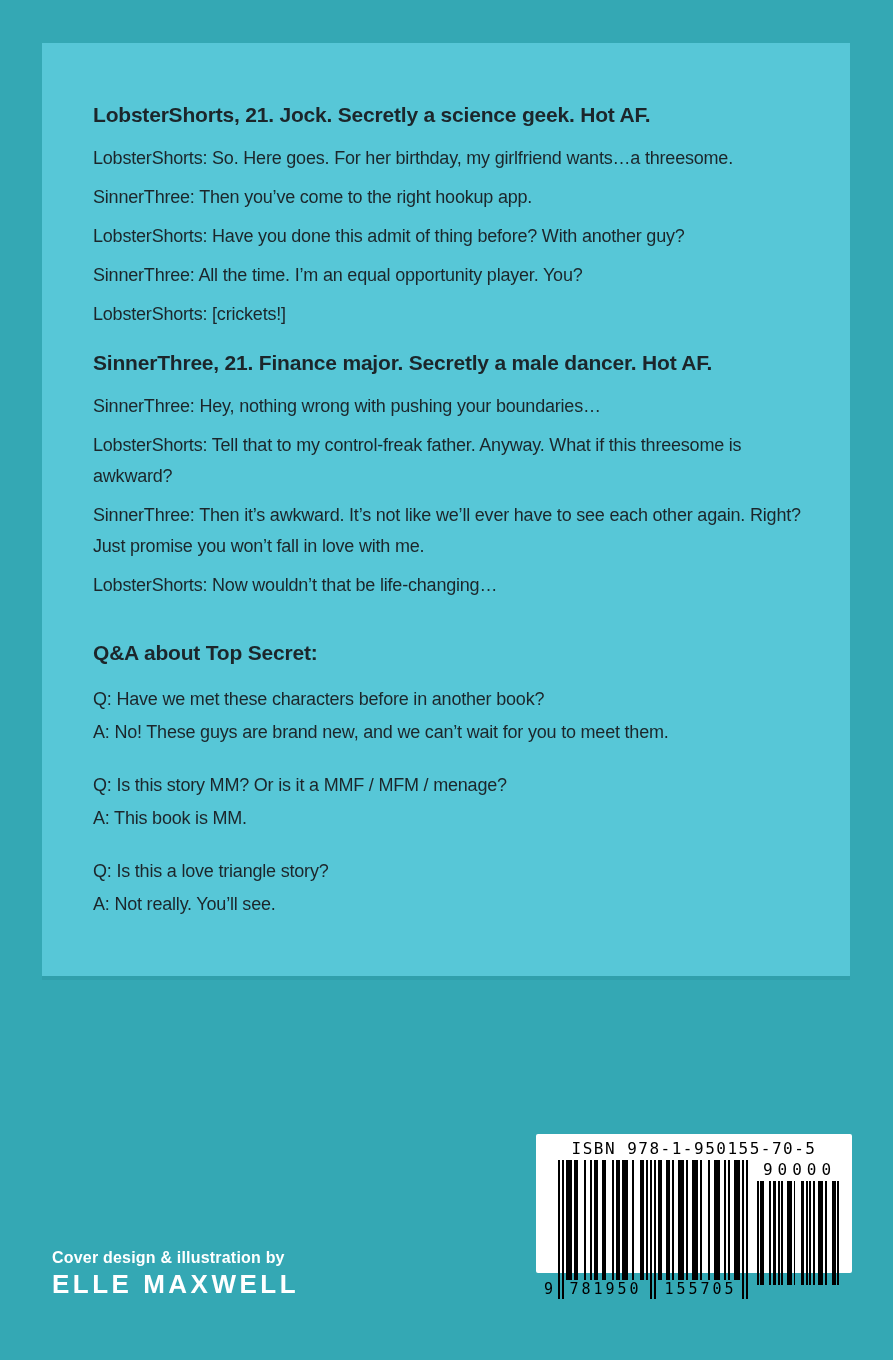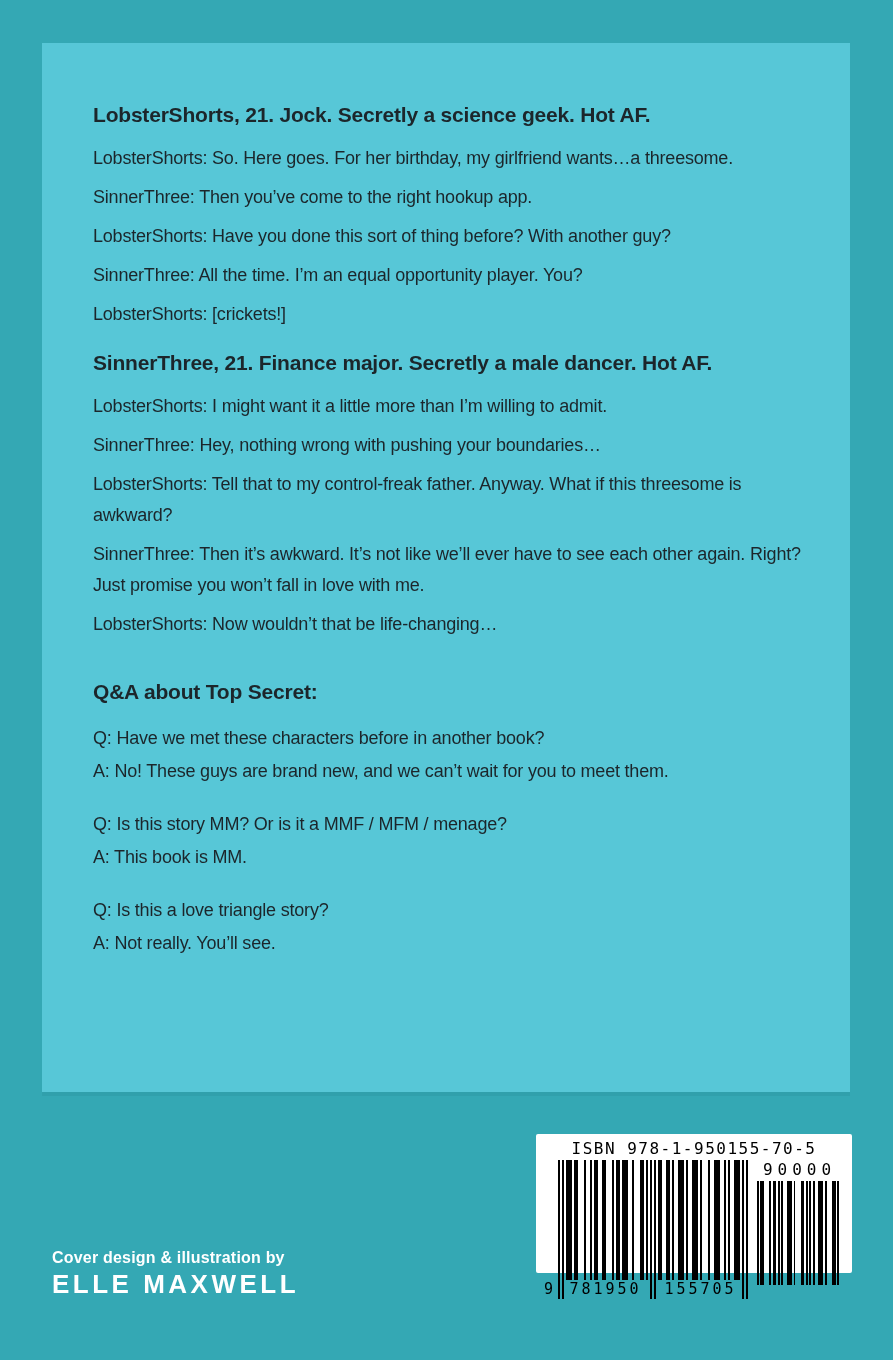--- a/index.html
+++ b/index.html
@@ -2,21 +2,21 @@
 <html><head>
 <meta charset="utf-8">
 <style>
   html,body{margin:0;padding:0;}
   body{
     width:893px;height:1360px;position:relative;overflow:hidden;
     background:var(--bg,#34a8b4);
     font-family:"Liberation Sans",sans-serif;
   }
   .panel{
-    position:absolute;left:42px;top:43px;width:808px;height:1049px;
+    position:absolute;left:42px;top:43px;width:808px;height:933px;
     background:var(--panel,#57c7d7);
     box-sizing:border-box;padding:58px 48px 0 51px;
     color:var(--ink,#1c262b);
     box-shadow:0 4px 0 rgba(0,60,70,0.07);
   }
   .sec h2{
     font-size:21px;line-height:27px;font-weight:bold;
     margin:0 0 15px 0;letter-spacing:-0.2px;
   }
   .sec p{
@@ -60,27 +60,26 @@
 </style>
 </head>
 <body style="--bg: #34a8b4; --panel: #57c7d7; --ink: #1c262b; --credit: #ffffff; --bcbg: #ffffff; --bars: #000000;">
 
 <div class="panel">
   <div id="sections">
       <section class="sec profile">
         <h2>LobsterShorts, 21. Jock. Secretly a science geek. Hot AF.</h2>
         <p>LobsterShorts: So. Here goes. For her birthday, my girlfriend wants…a threesome.</p>
         <p>SinnerThree: Then you’ve come to the right hookup app.</p>
-        <p>LobsterShorts: Have you done this sort of thing before? With another guy?</p>
+        <p>LobsterShorts: Have you done this admit of thing before? With another guy?</p>
         <p>SinnerThree: All the time. I’m an equal opportunity player. You?</p>
         <p>LobsterShorts: [crickets!]</p>
       </section>
       <section class="sec profile">
         <h2>SinnerThree, 21. Finance major. Secretly a male dancer. Hot AF.</h2>
-        <p>LobsterShorts: I might want it a little more than I’m willing to admit.</p>
         <p>SinnerThree: Hey, nothing wrong with pushing your boundaries…</p>
         <p>LobsterShorts: Tell that to my control-freak father. Anyway. What if this threesome is awkward?</p>
         <p>SinnerThree: Then it’s awkward. It’s not like we’ll ever have to see each other again. Right? Just promise you won’t fall in love with me.</p>
         <p>LobsterShorts: Now wouldn’t that be life-changing…</p>
       </section>
       <section class="sec qa">
         <h2>Q&amp;A about Top Secret:</h2>
         <div class="qa-pair">
           <p>Q: Have we met these characters before in another book?</p>
           <p>A: No! These guys are brand new, and we can’t wait for you to meet them.</p>

